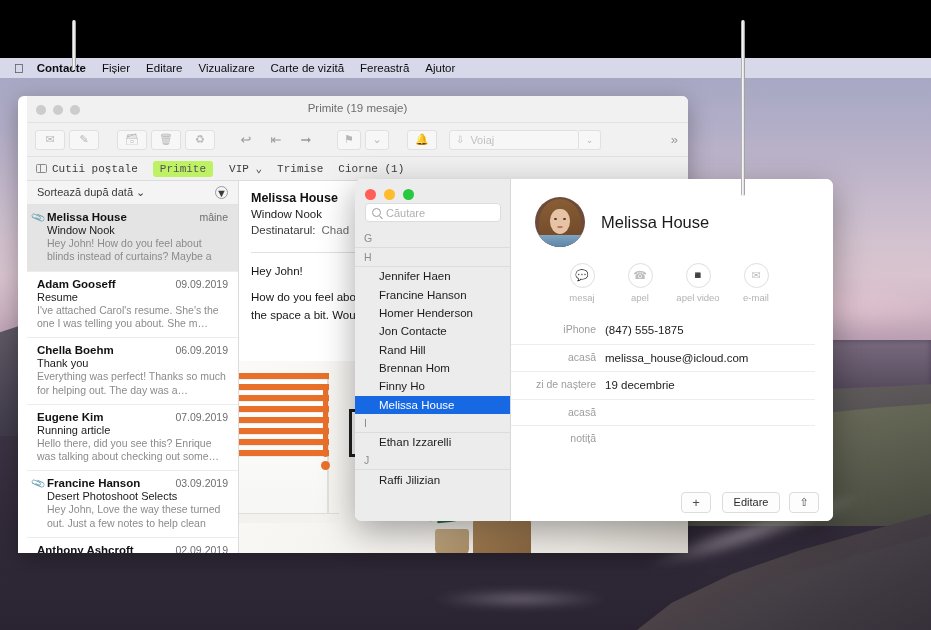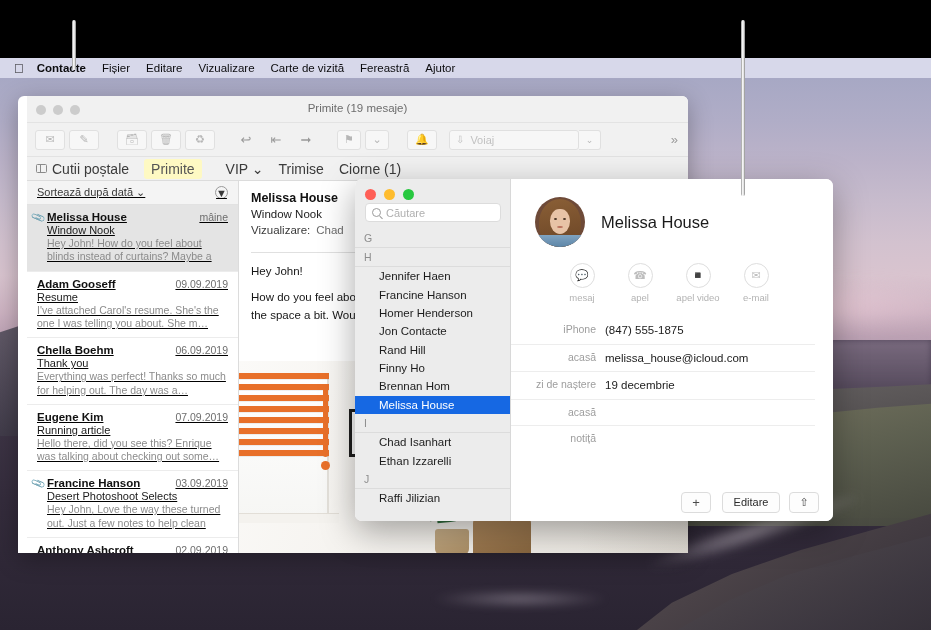--- a/index.html
+++ b/index.html
@@ -98,30 +98,30 @@
     background:#f7f7f7; display:flex; align-items:center; padding:0 6px;
     color:#c2c2c2; font-size:11px; margin-left:8px; }
   .travel .vicon { margin-right:6px; font-size:10px; }
   .travelArrow { width:22px; height:20px; border:1px solid #e0e0e0; border-left:none;
     border-radius:0 3px 3px 0; background:#f7f7f7; display:flex; align-items:center;
     justify-content:center; color:#b8b8b8; font-size:9px; }
   .chev2 { position:absolute; right:10px; color:#9b9b9b; font-size:13px; }
 
   .mailFav { height:24px; background:#f1f1f1; border-bottom:1px solid #dcdcdc;
     display:flex; align-items:center; padding:0 9px; }
-  .favItem { font-size:14px; color:#3b3b3b; margin-right:15px; display:flex;
-    align-items:center; white-space:nowrap; }
-  .favItem.sel { background:#fef9c3; border-radius:3px; padding:2px 7px; color:#555; margin-right:24px; }
+  .favItem { font-size:11px; color:#3b3b3b; margin-right:15px; display:flex;
+    align-items:center; white-space:nowrap;font-family:Liberation Mono, monospace; }
+  .favItem.sel { background:#bef264; border-radius:3px; padding:2px 7px; color:#555; margin-right:16px; }
   .sidebarIcon { display:inline-block; width:11px; height:9px; border:1px solid #8a8a8a;
     border-radius:1.5px; margin-right:5px; position:relative; }
   .sidebarIcon:after { content:''; position:absolute; left:3px; top:-1px; bottom:-1px;
     width:1px; background:#8a8a8a; }
 
   .mailBody { display:flex; height:372px; }
-  .mailList { width:212px; background:#fff; border-right:1px solid #dcdcdc;text-decoration:underline; }
+  .mailList { width:212px; background:#fff; border-right:1px solid #dcdcdc; }
   .sortBar { height:24px; background:#f4f4f4; border-bottom:1px solid #e2e2e2;
     display:flex; align-items:center; justify-content:space-between; padding:0 10px; }
   .sortBar span { font-size:11px; color:#3a3a3a; }
   .filterCirc { width:13px; height:13px; border-radius:50%; border:1.2px solid #9a9a9a;
     display:flex; align-items:center; justify-content:center; font-size:7px; color:#9a9a9a; }
 
   .mrow { padding:6px 10px 7px 10px; border-bottom:1px solid #ececec; position:relative; }
   .mrow.sel { background:#e4e4e4; }
   .mrow .top { display:flex; justify-content:space-between; align-items:baseline; }
   .mrow .sender { font-size:11.5px; font-weight:bold; color:#111; }
@@ -378,21 +378,21 @@
 
         </div>
 
       </div>
 
       <div class="mailMsg">
         <div class="msgHead">
           <div class="msgFrom">Melissa House</div>
           <div class="msgSubj">Window Nook</div>
           <div class="msgTo">
-            <b>Vizualizare:</b><span>Chad</span>
+            <b>Destinatarul:</b><span>Chad</span>
           </div>
         </div>
         <div class="msgRule"></div>
         <div class="msgText">
           <p>Hey John!</p>
           <p>How do you feel about blinds instead of curtains? Maybe a darker color to warm up the space a bit. Would love your thoughts.</p>
         </div>
 
         <div class="roomPhoto">
           <div class="wall"></div>
@@ -446,25 +446,24 @@
       </div>
 
       <div class="cList">
         <div class="secHead">G</div>
         <div class="secHead">H</div>
         <div class="cItem">Jennifer Haen</div>
         <div class="cItem">Francine Hanson</div>
         <div class="cItem">Homer Henderson</div>
         <div class="cItem">Jon Contacte</div>
         <div class="cItem">Rand Hill</div>
+        <div class="cItem">Brennan Hom</div>
         <div class="cItem">Finny Ho</div>
-        <div class="cItem">Brennan Hom</div>
         <div class="cItem sel">Melissa House</div>
         <div class="secHead">I</div>
-        <div class="cItem">Chad Isanhart</div>
         <div class="cItem">Ethan Izzarelli</div>
         <div class="secHead">J</div>
         <div class="cItem">Raffi Jilizian</div>
       </div>
     </div>
 
     <div class="cDetail">
       <div class="cHeadRow">
         <div class="avatar">
           <span class="av-hair"></span>

